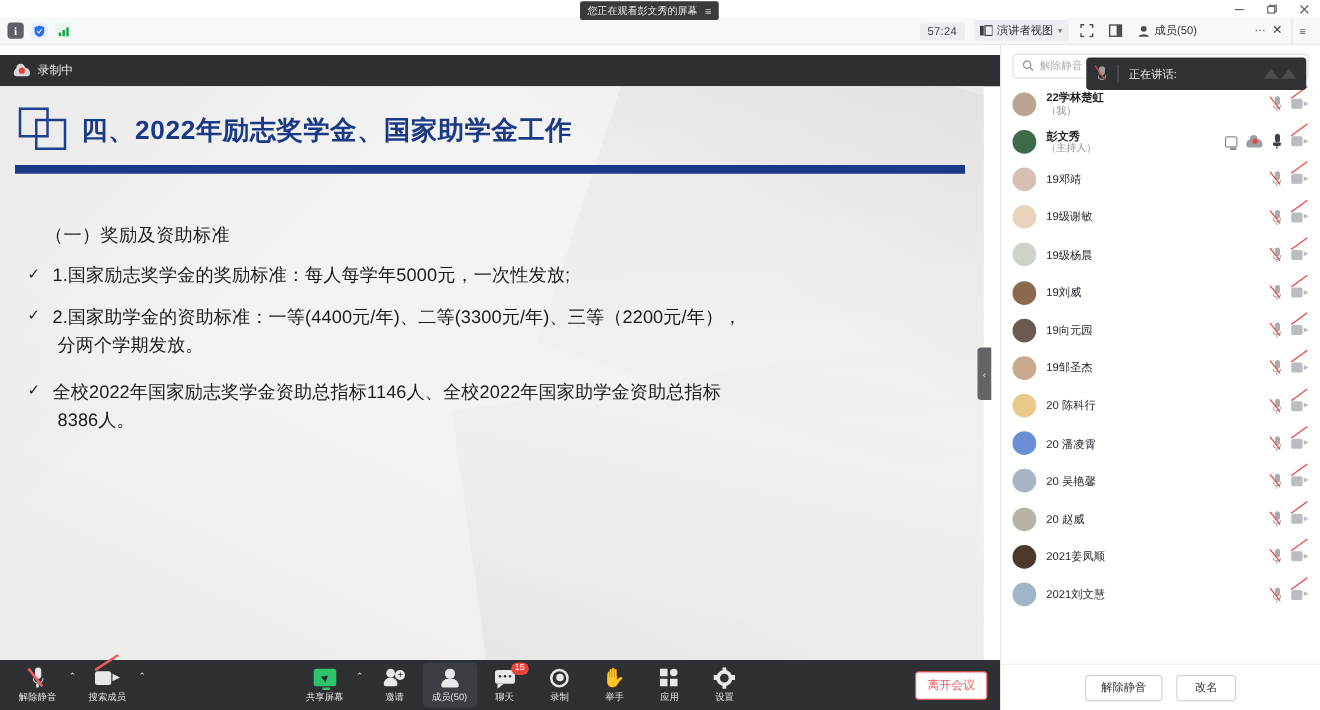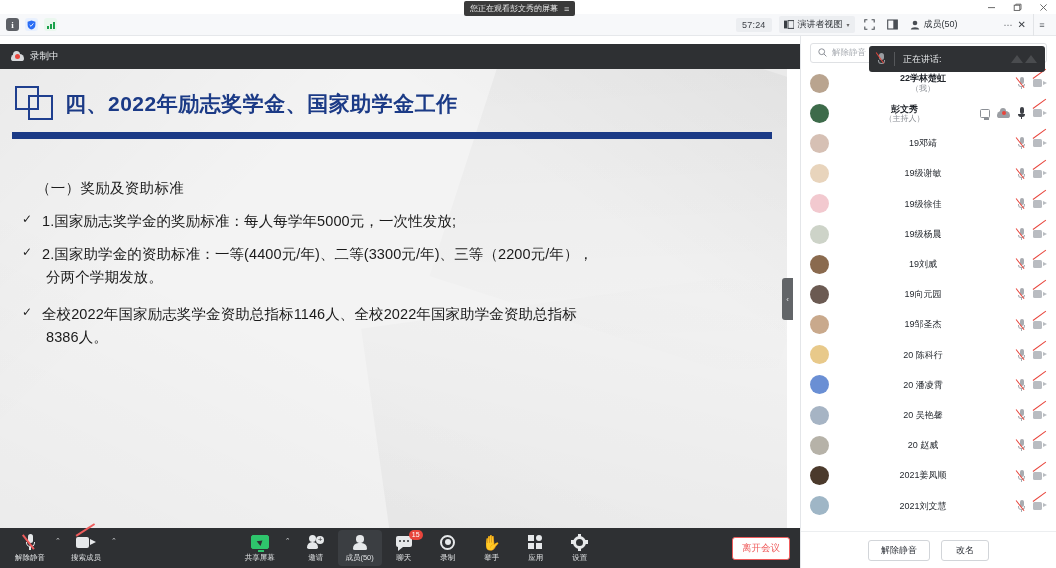--- a/index.html
+++ b/index.html
@@ -152,21 +152,21 @@
   .speaking-tip .mic-off .slash { position:absolute; left:-1px; top:-1px; width:13px; height:1.4px;
         background:#e8453c; transform: rotate(55deg); transform-origin: left center; }
   .speaking-tip .sep { width: 1px; height: 14px; background: #56585b; }
   .speaking-tip .lbl { color: #e6e8ea; font-size: 9px; }
   .speaking-tip .waves { margin-left: auto; display: flex; gap: 2px; }
   .speaking-tip .waves i { display: block; width: 0; height: 0;
         border-left: 6px solid transparent; border-right: 6px solid transparent;
         border-bottom: 8px solid #4a4c4f; }
 
   .plist { flex: 1; overflow: hidden; position: relative; }
-  .prow { height: 30.2px; display: flex; align-items: center; padding: 0 9px 0 9px; gap: 8px; text-align: center; }
+  .prow { height: 30.2px; display: flex; align-items: center; padding: 0 9px 0 9px; gap: 8px; }
   .avatar { width: 19px; height: 19px; border-radius: 50%; flex: none;
             background: #cfd3d8; overflow: hidden; position: relative; }
   .pname { flex: 1; min-width: 0; display: flex; flex-direction: column; justify-content: center; }
   .pname .n { font-size: 9px; color: #1f2329; line-height: 1.15; white-space: nowrap;
               overflow: hidden; text-overflow: ellipsis; }
   .pname .sub { font-size: 8px; color: #8a8e94; line-height: 1.15; }
   .prow.two .n { font-weight: bold; }
   .picons { display: flex; align-items: center; gap: 7px; flex: none; }
 
   .mi { position: relative; width: 9px; height: 12px; }
@@ -516,39 +516,20 @@
               <i class="mslash"></i>
             </span>
             <span class="vi">
               <i class="vbody"></i>
               <i class="vtri"></i>
               <i class="vslash"></i>
             </span>
           </div>
         </div>
         <div class="prow">
-          <div class="avatar" style="background: rgb(242, 201, 207);"></div>
-          <div class="pname">
-            <div class="n">19级徐佳</div>
-          </div>
-          <div class="picons">
-            <span class="mi">
-              <i class="mbody"></i>
-              <i class="mstand"></i>
-              <i class="mbase"></i>
-              <i class="mslash"></i>
-            </span>
-            <span class="vi">
-              <i class="vbody"></i>
-              <i class="vtri"></i>
-              <i class="vslash"></i>
-            </span>
-          </div>
-        </div>
-        <div class="prow">
           <div class="avatar" style="background: rgb(205, 211, 200);"></div>
           <div class="pname">
             <div class="n">19级杨晨</div>
           </div>
           <div class="picons">
             <span class="mi">
               <i class="mbody"></i>
               <i class="mstand"></i>
               <i class="mbase"></i>
               <i class="mslash"></i>

